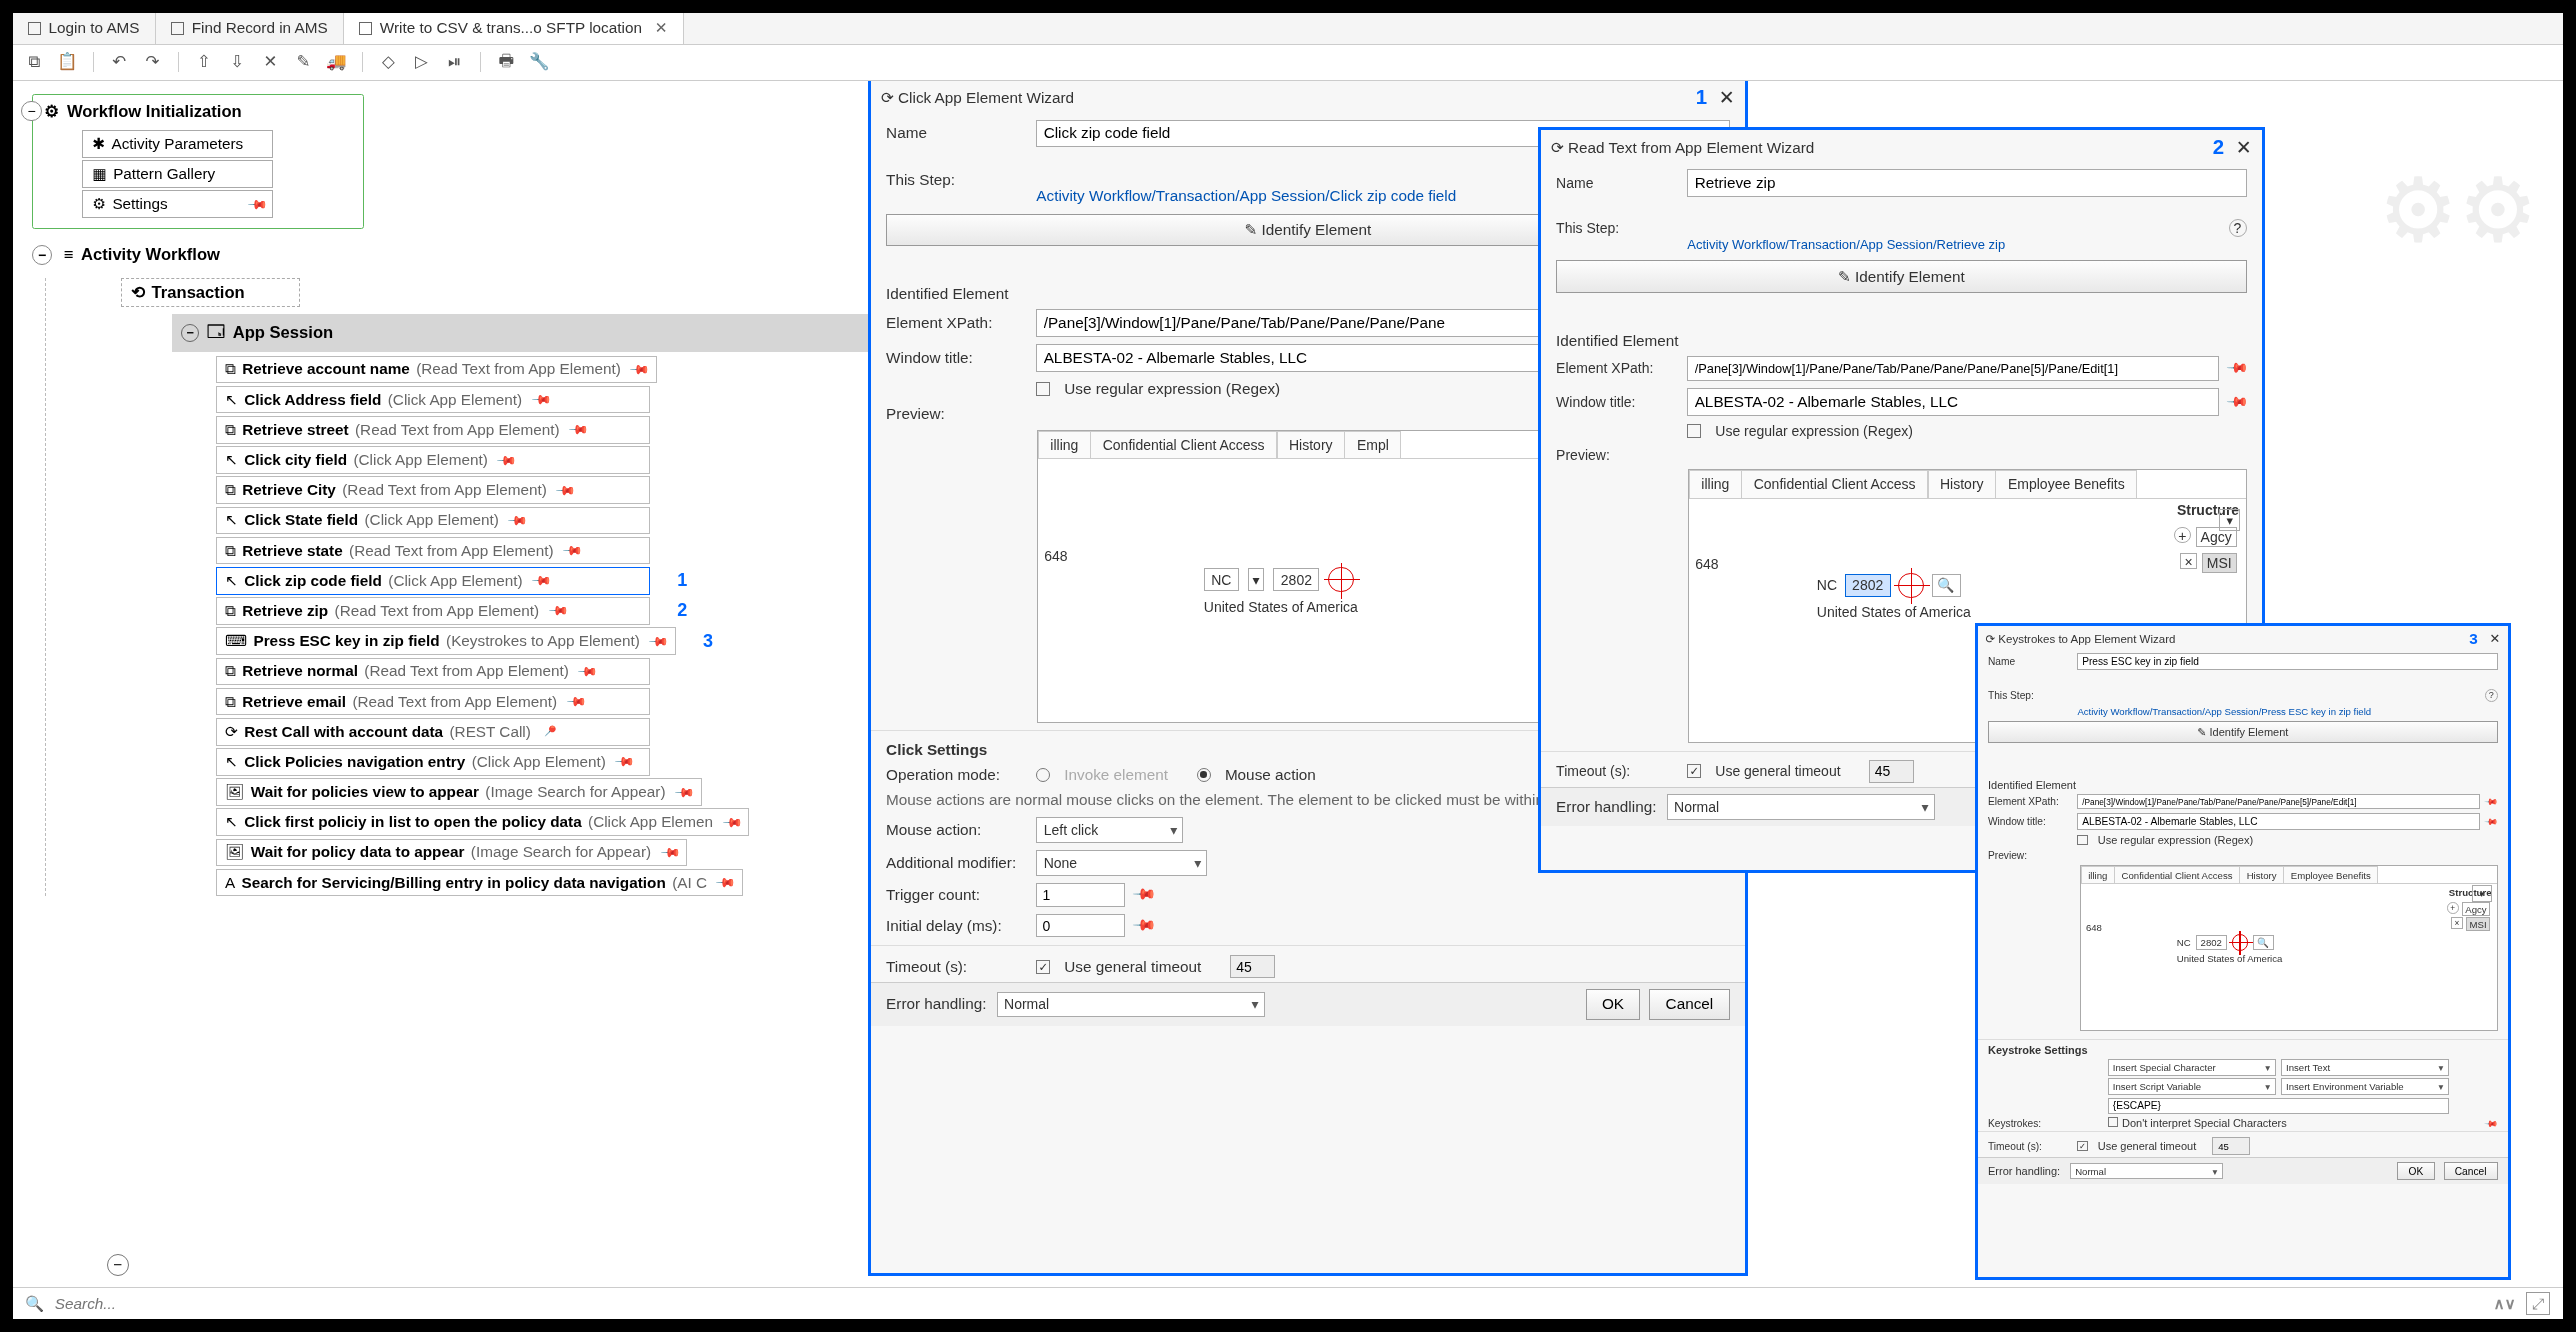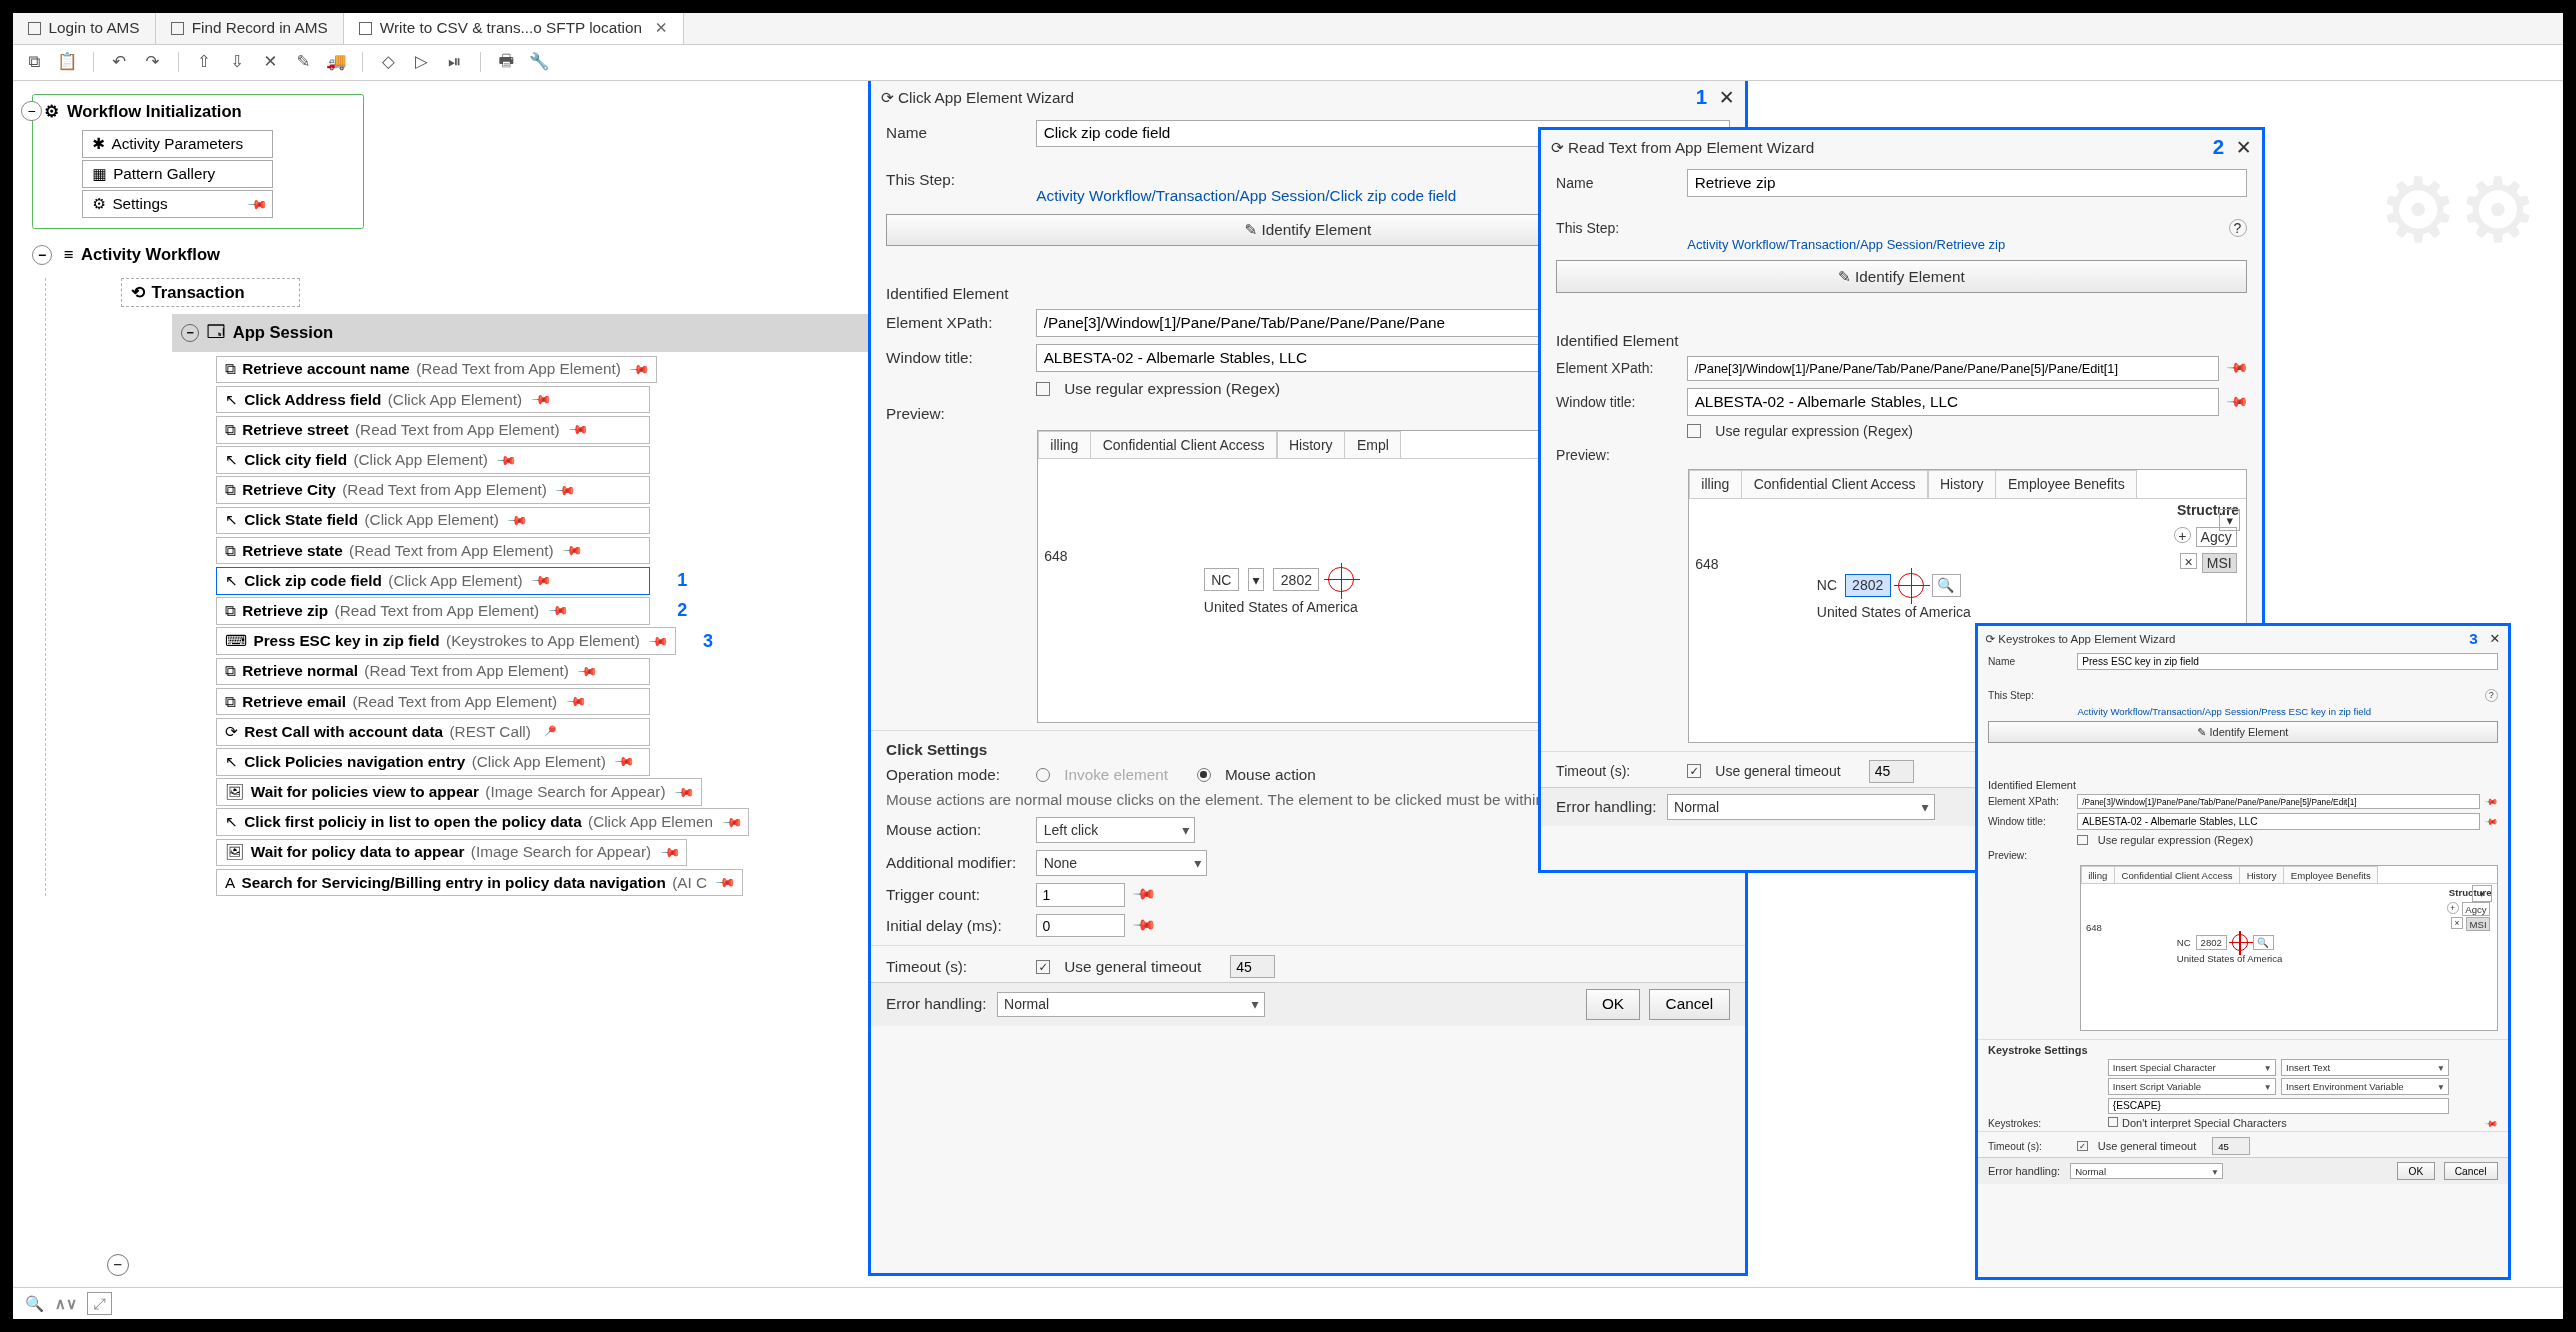--- a/index.html
+++ b/index.html
@@ -346,21 +346,21 @@
         </div>
       </div>
       <div class="section-hdr2">Click Settings</div>
       <div class="wrow"><span class="wlabel">Operation mode:</span>
         <span class="radio"></span><span style="color:#aaa;">Invoke element</span>
         &nbsp;&nbsp;<span class="radio checked"></span><span>Mouse action</span>
       </div>
       <div class="wrow" style="color:#666;">Mouse actions are normal mouse clicks on the element. The element to be clicked must be within the visible area.</div>
       <div class="wrow">
           <span class="wlabel">Mouse action:</span>
-          <span class="select" style="width:159px;">Left click</span>
+          <span class="select" style="width:147px;">Left click</span>
         </div>
       <div class="wrow">
           <span class="wlabel">Additional modifier:</span>
           <span class="select" style="width:171px;">None</span>
         </div>
       <div class="wrow">
           <span class="wlabel">Trigger count:</span>
           <input class="small-input" value="1" style=""> 
           <span class="pin">📌</span>
         </div>
@@ -540,17 +540,18 @@
           <button class="wbtn">OK</button>
           <button class="wbtn">Cancel</button>
         </div>
       </div>
     </div>
 
   </div>
 
   <div class="bottom-bar">
     <span>🔍</span>
+    <input class="search-input" placeholder="Search..." style="">
     <span style="font-weight:700;">∧∨</span>
     <span style="border:0.6px solid #999; padding:1.3px 5.1px;">⤢</span>
   </div>
 </div>
 
 
 </body></html>

